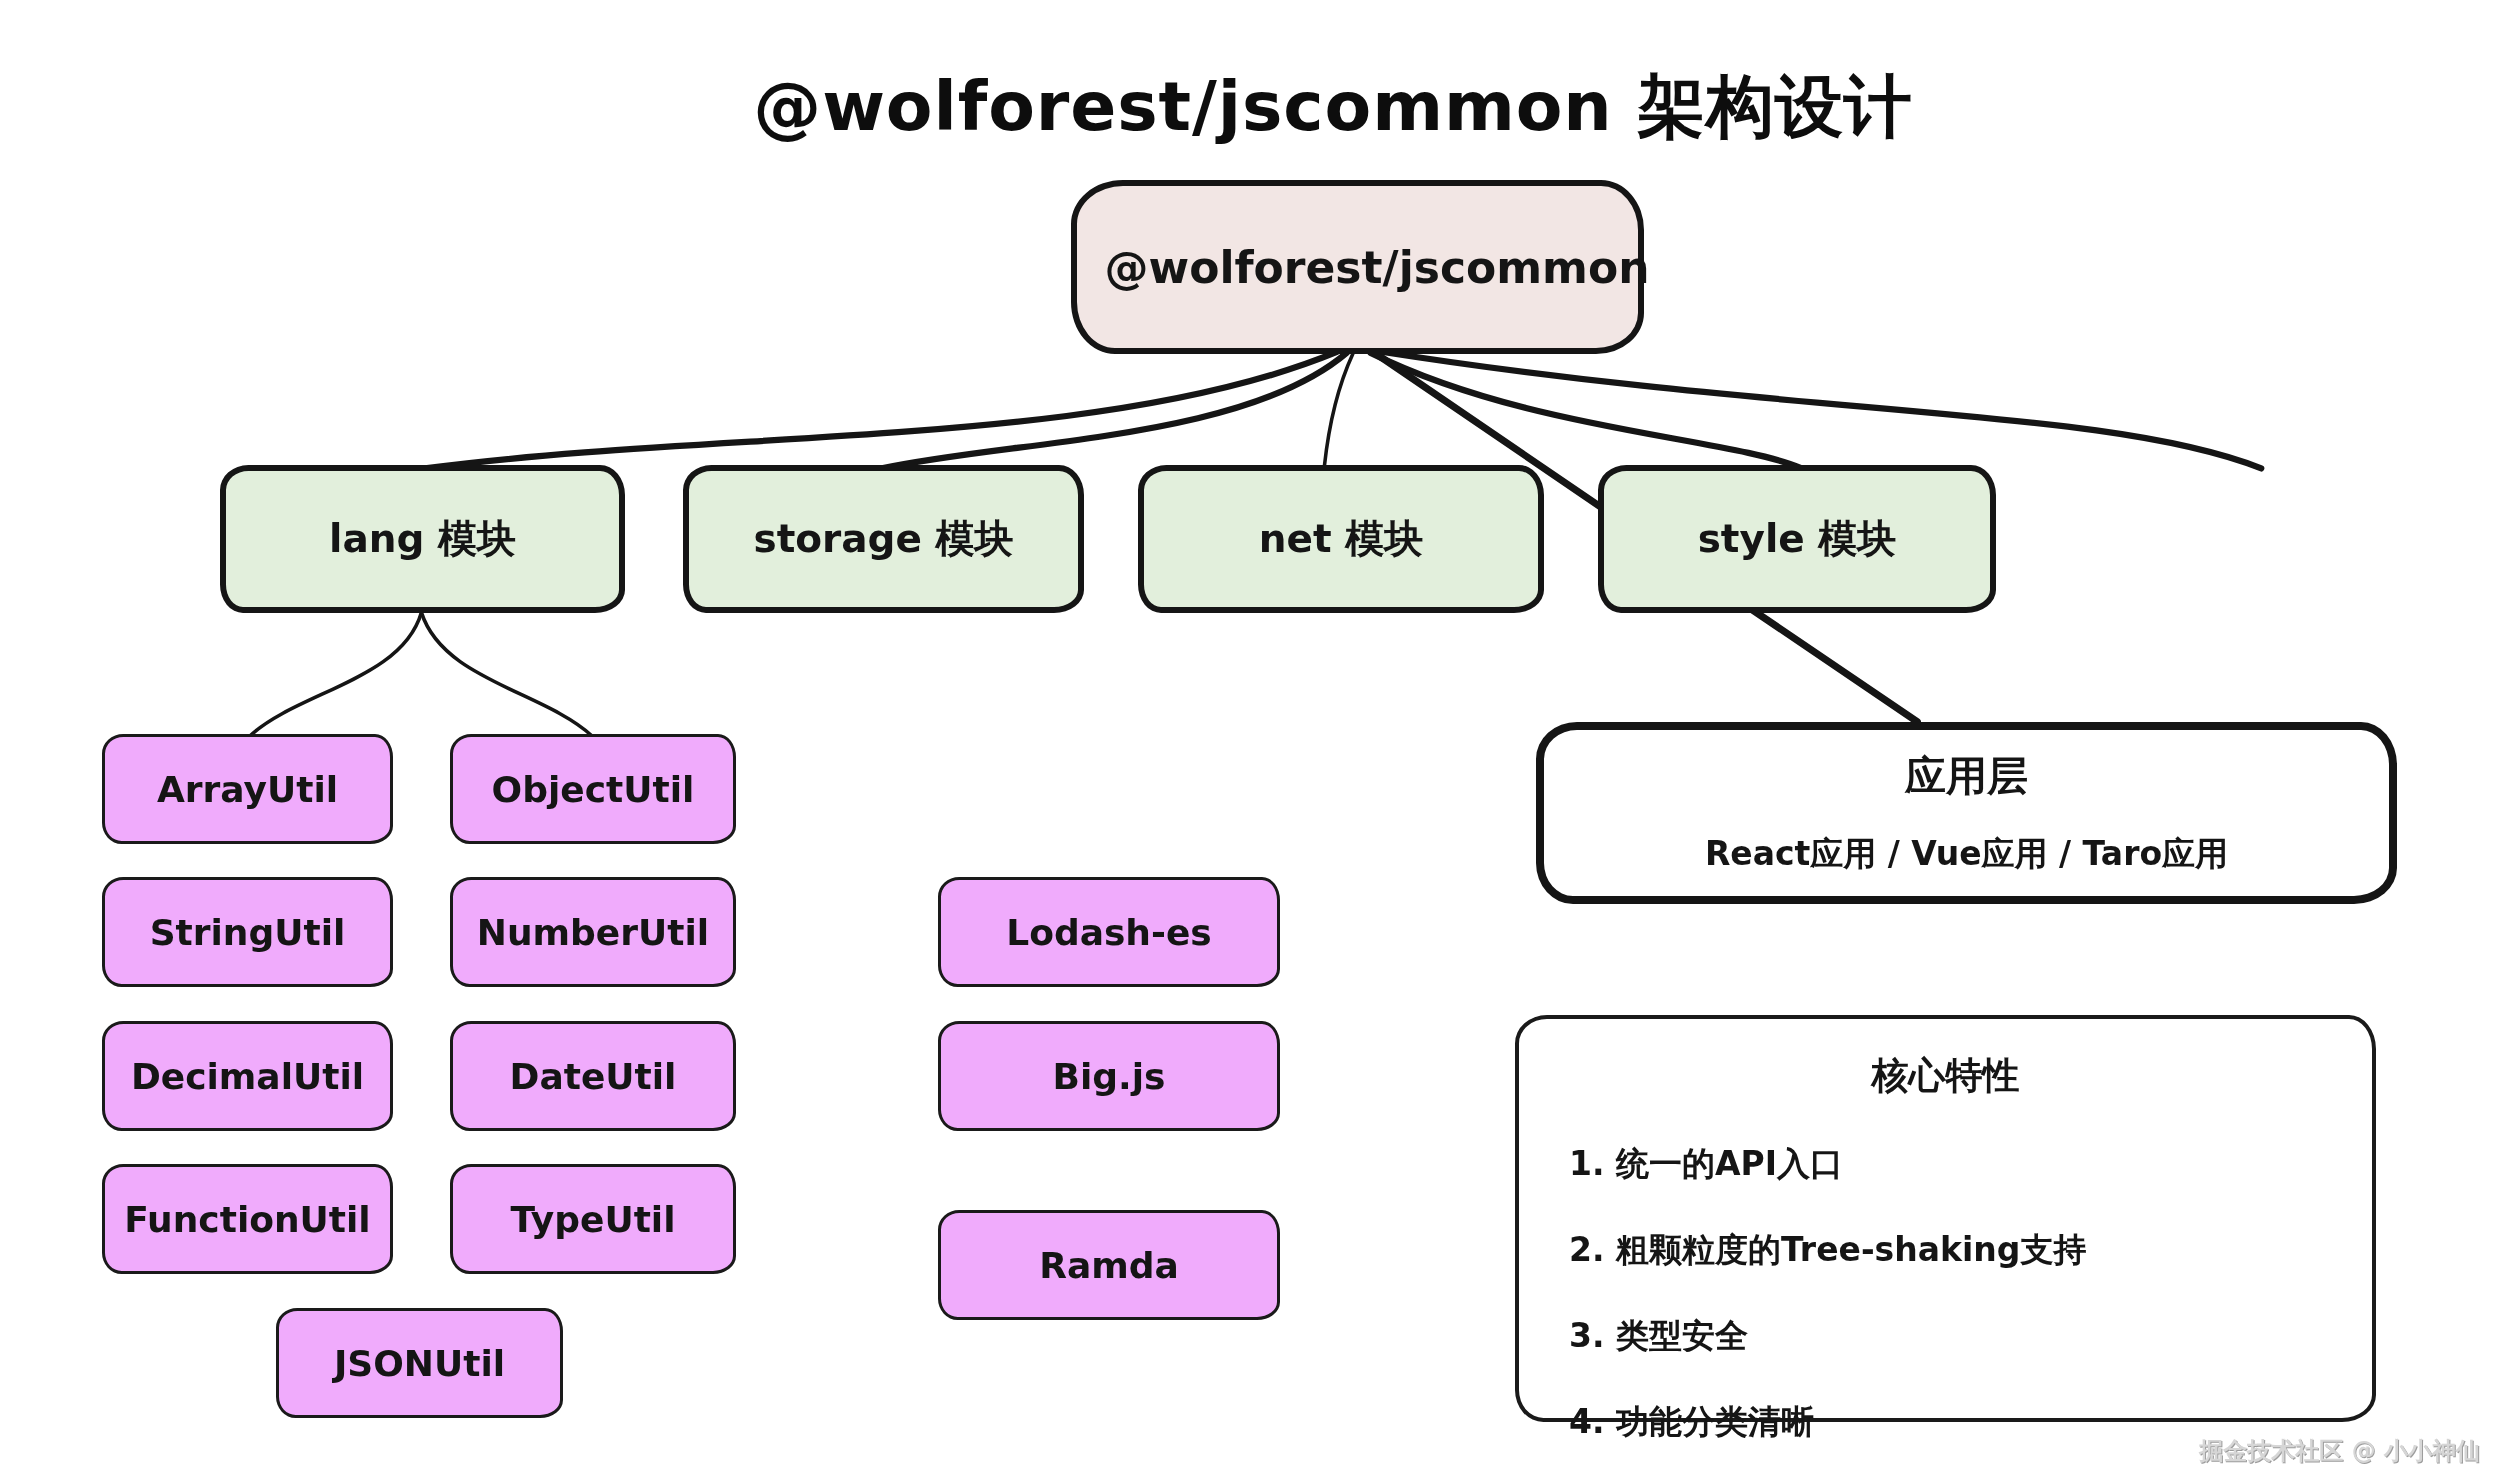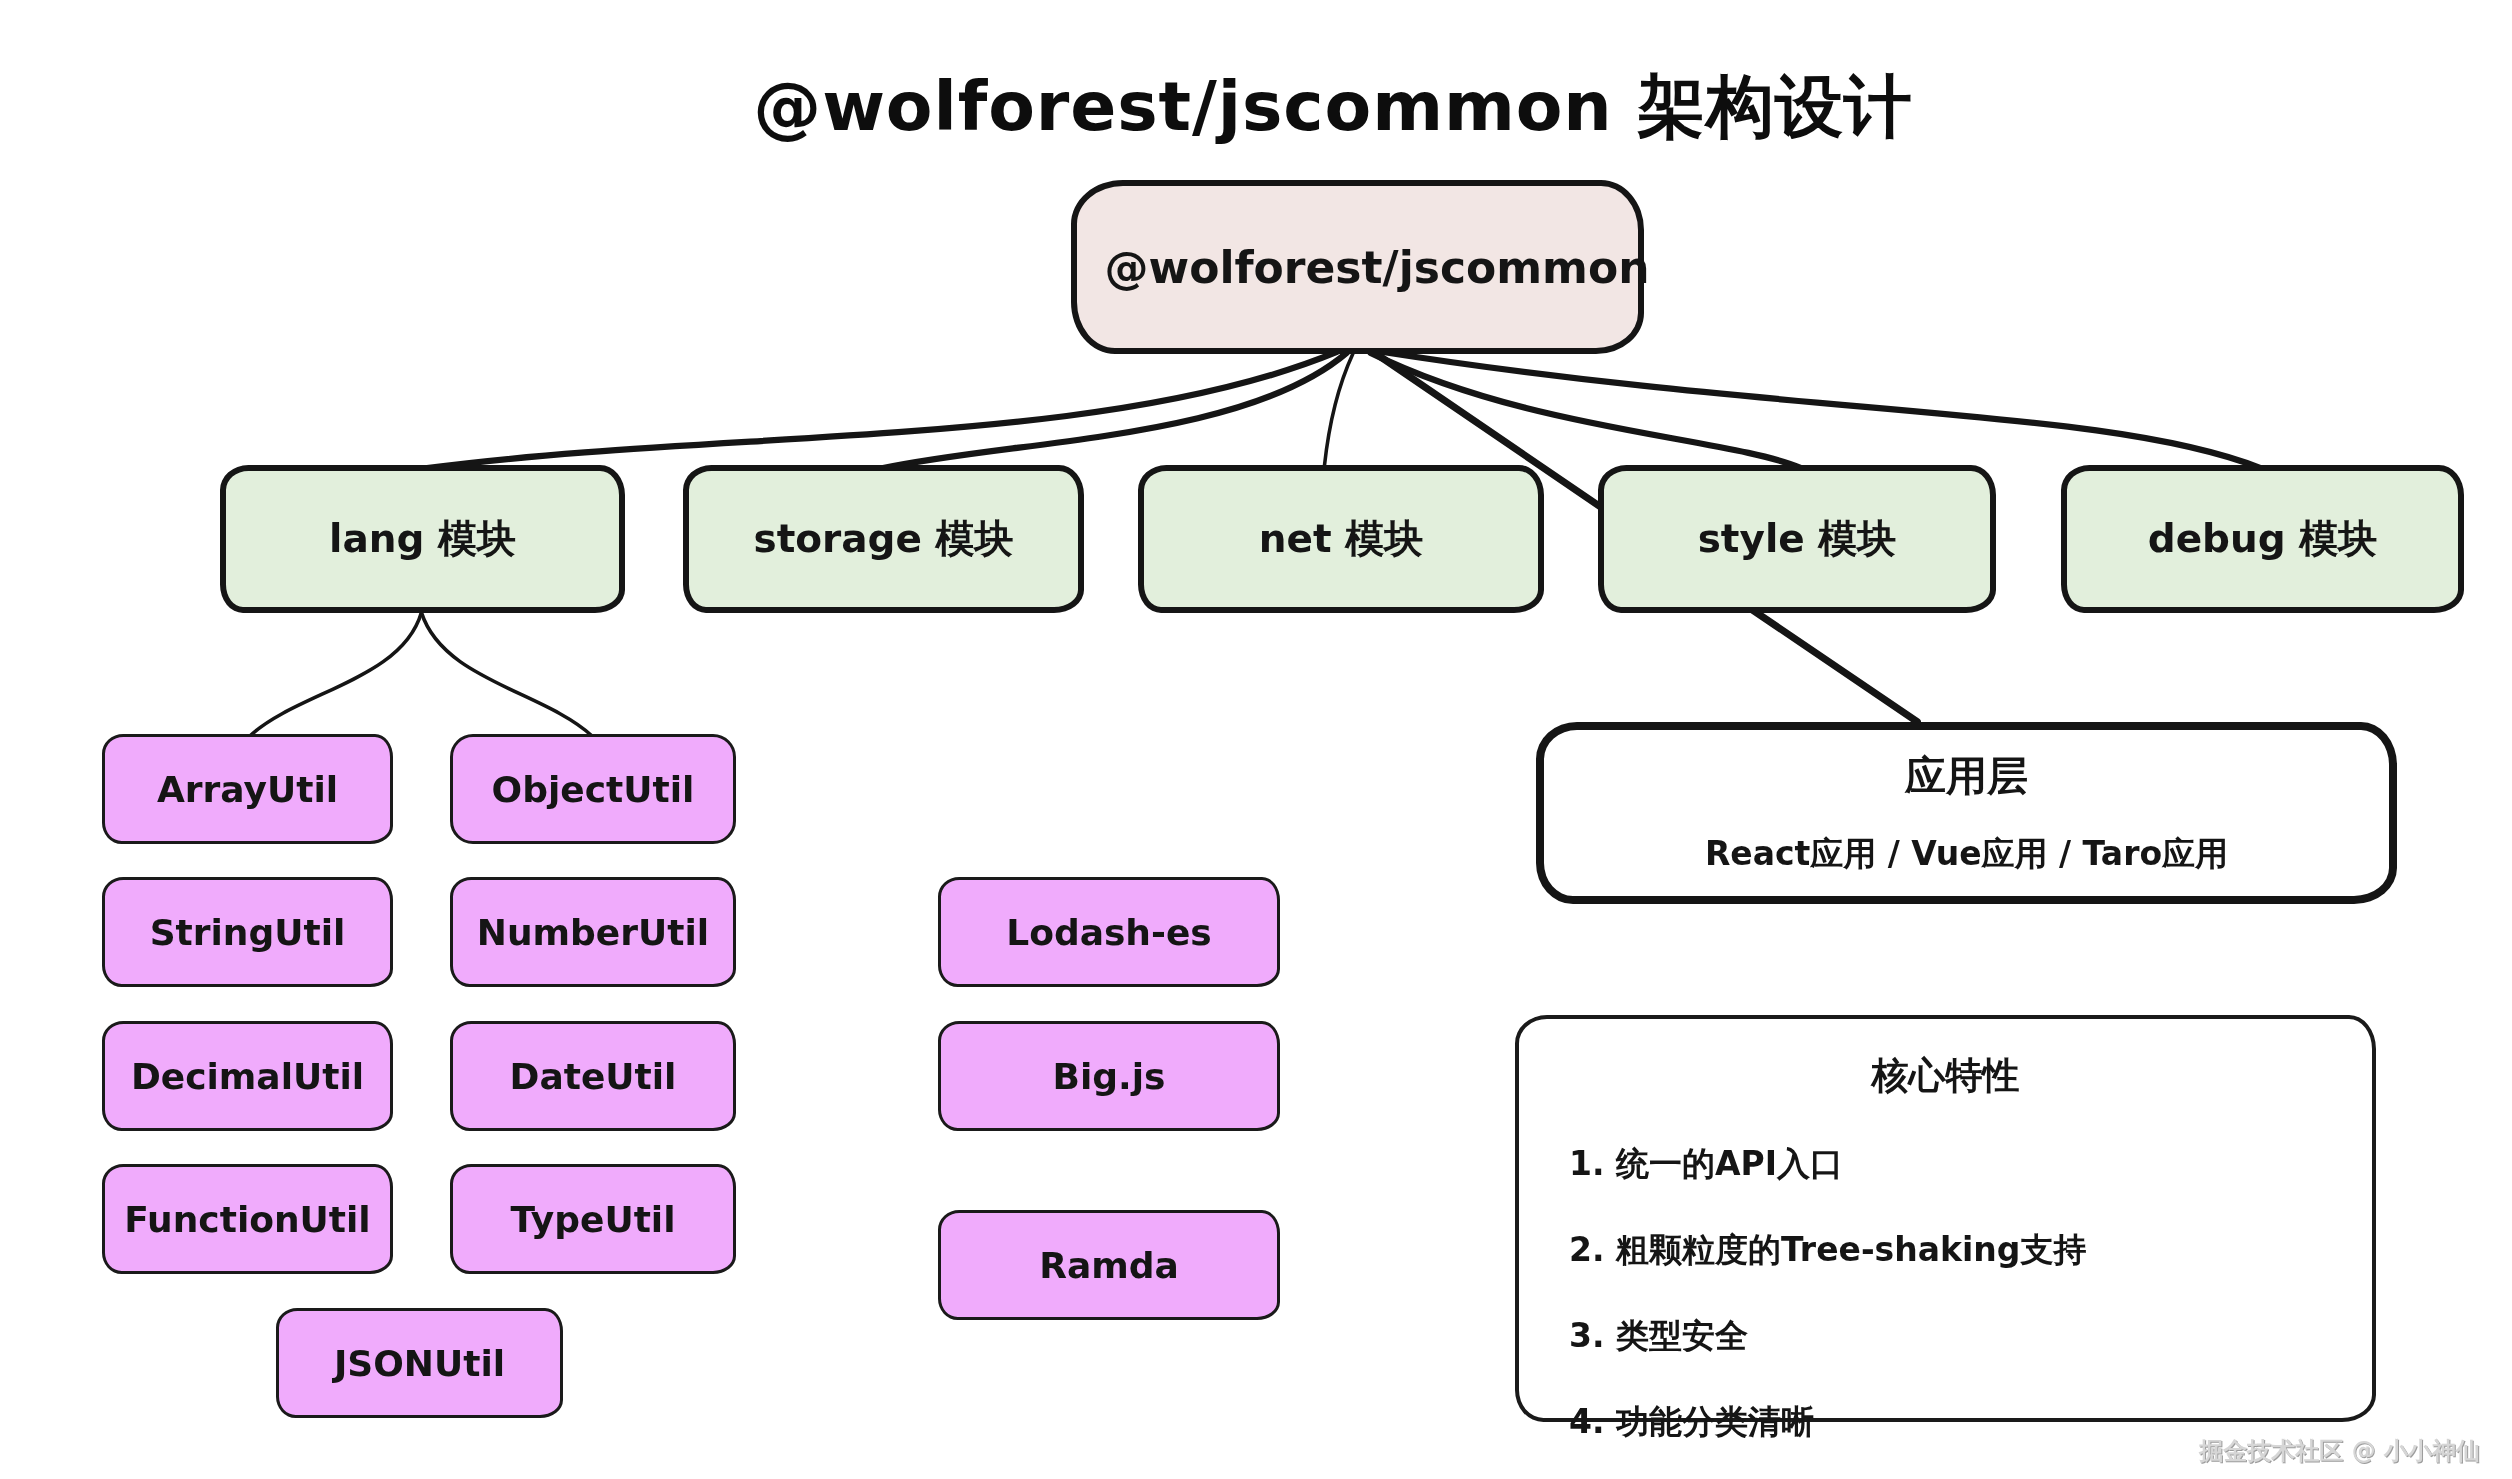--- a/index.html
+++ b/index.html
@@ -136,24 +136,23 @@
   </svg>
 
   <h1 class="page-title">@wolforest/jscommon 架构设计</h1>
 
   <div class="node root" style="left:1071px; top:180px; width:573px; height:174px;padding-left:39px;">@wolforest/jscommon</div>
 
   <div class="node module" style="left:220px;  top:465px; width:405px; height:148px;">lang 模块</div>
   <div class="node module" style="left:683px;  top:465px; width:401px; height:148px;">storage 模块</div>
   <div class="node module" style="left:1138px; top:465px; width:406px; height:148px;">net 模块</div>
   <div class="node module" style="left:1598px; top:465px; width:398px; height:148px;">style 模块</div>
-  <div class="node module" style="left:2061px; top:465px; width:403px; height:148px;">debug 模块</div>
 
   <div class="node util" style="left:102px; top:734px;  width:291px; height:110px;">ArrayUtil</div>
-  <div class="node util" style="left:450px; top:734px;  width:286px; height:110px;border-radius:23px;">ObjectUtil</div>
+  <div class="node util" style="left:450px; top:734px;  width:286px; height:110px;">ObjectUtil</div>
   <div class="node util" style="left:102px; top:877px;  width:291px; height:110px;">StringUtil</div>
   <div class="node util" style="left:450px; top:877px;  width:286px; height:110px;">NumberUtil</div>
   <div class="node util" style="left:102px; top:1021px; width:291px; height:110px;">DecimalUtil</div>
   <div class="node util" style="left:450px; top:1021px; width:286px; height:110px;">DateUtil</div>
   <div class="node util" style="left:450px; top:1164px; width:286px; height:110px;">TypeUtil</div>
   <div class="node util" style="left:102px; top:1164px; width:291px; height:110px;">FunctionUtil</div>
   <div class="node util" style="left:276px; top:1308px; width:287px; height:110px;">JSONUtil</div>
 
   <div class="node lib" style="left:938px; top:877px;  width:342px; height:110px;">Lodash-es</div>
   <div class="node lib" style="left:938px; top:1021px; width:342px; height:110px;">Big.js</div>

